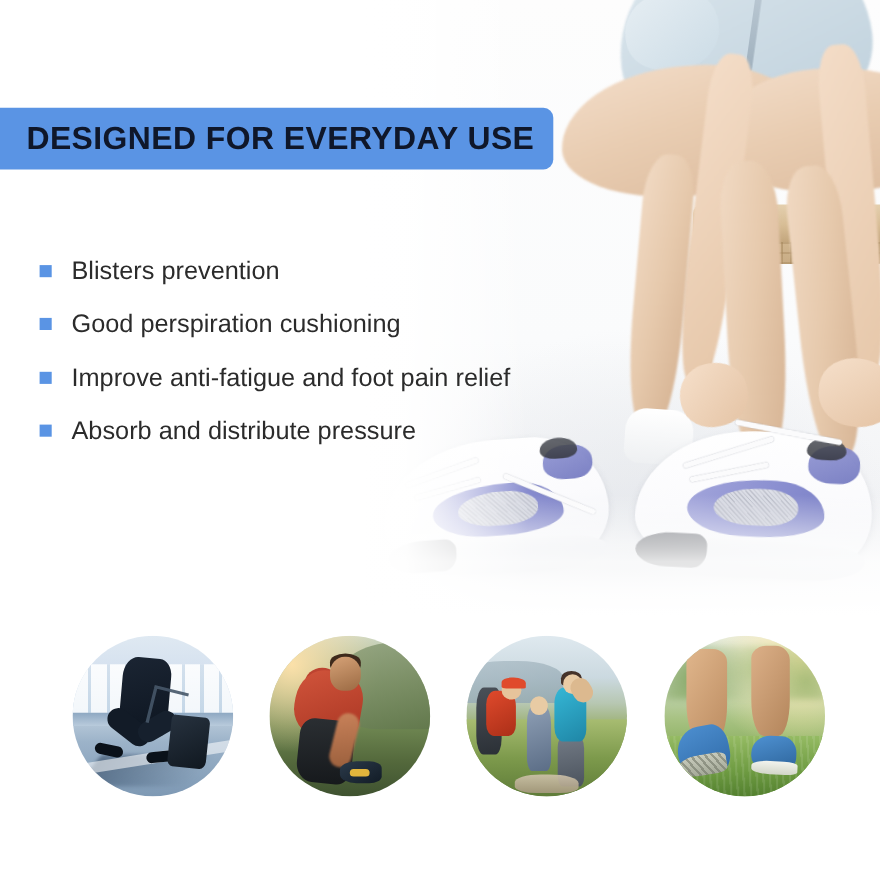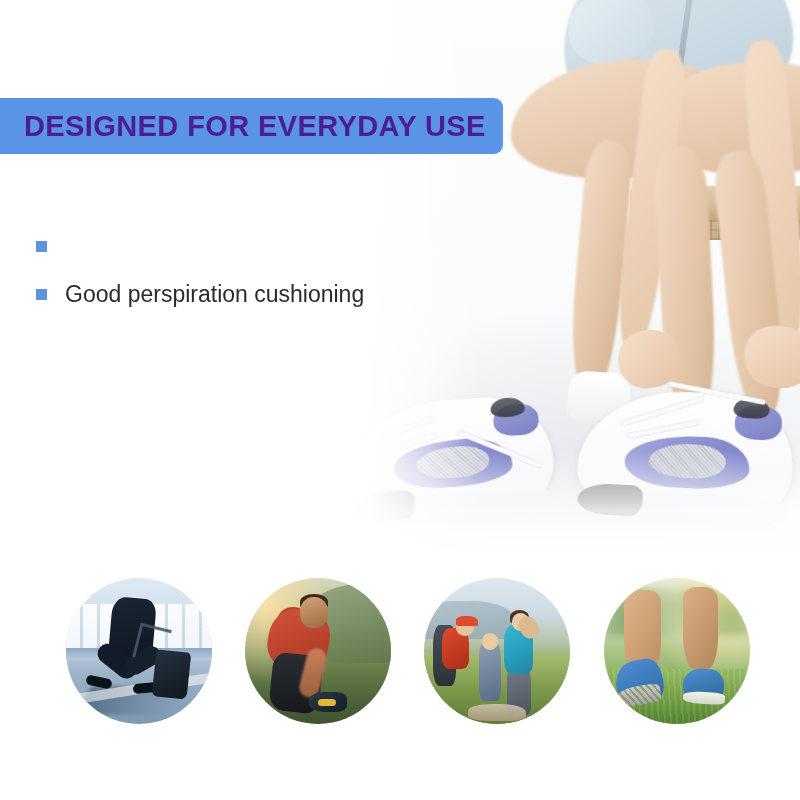--- a/index.html
+++ b/index.html
@@ -259,21 +259,21 @@
     position: absolute;
     left: 0; top: 98px;
     width: 503px; height: 56px;
     background: #5a94e4;
     border-radius: 0 9px 9px 0;
     display: flex;
     align-items: center;
   }
   .banner-title {
     margin-left: 24px;
-    color: #4c1d95;
+    color: #0f172a;
     font-size: 29px;
     font-weight: bold;
     letter-spacing: .4px;
     font-family: "Liberation Sans", sans-serif;
     white-space: nowrap;
   }
 
   
   .features {
     position: absolute;
@@ -668,24 +668,33 @@
     <div class="hero-fade-bottom"></div>
   </div>
 
   <div class="banner">
     <div class="banner-title">DESIGNED FOR EVERYDAY USE</div>
   </div>
 
   <div class="features">
     <div class="feature-row">
       <span class="feature-marker"></span>
+      <span class="feature-label">Blisters prevention</span>
     </div>
     <div class="feature-row">
       <span class="feature-marker"></span>
       <span class="feature-label">Good perspiration cushioning</span>
+    </div>
+    <div class="feature-row">
+      <span class="feature-marker"></span>
+      <span class="feature-label">Improve anti-fatigue and foot pain relief</span>
+    </div>
+    <div class="feature-row">
+      <span class="feature-marker"></span>
+      <span class="feature-label">Absorb and distribute pressure</span>
     </div>
   </div>
 
   <div class="thumbs">
 
     <div class="thumb t1">
       <div class="scene sc-business">
         <div class="glasswall"></div>
         <div class="floorband"></div>
         <div class="shadow"></div>

